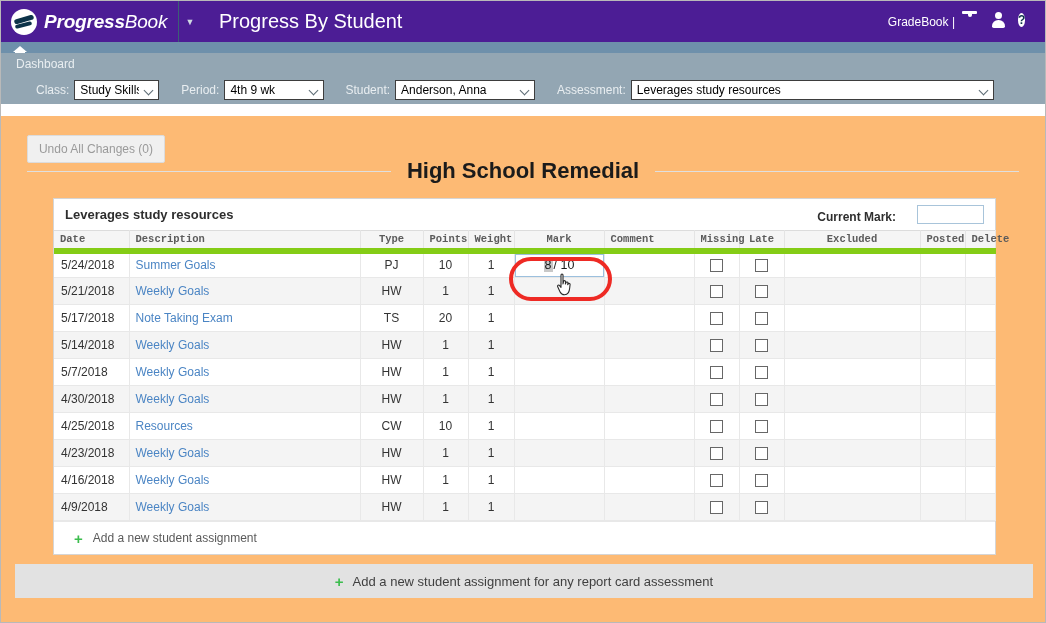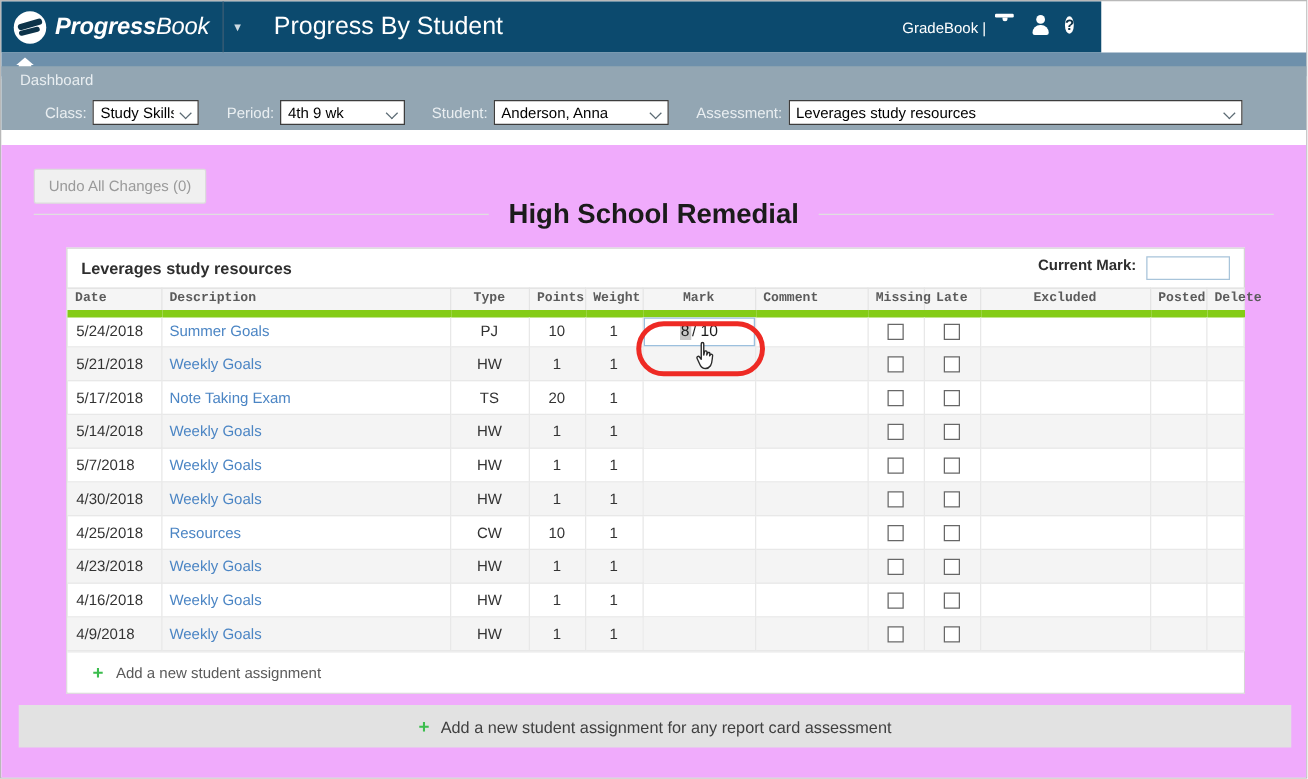--- a/index.html
+++ b/index.html
@@ -13,22 +13,22 @@
   #app {
     position: relative;
     width: 1046px; height: 623px;
     background: #ffffff;
     border: 1px solid #b9b9b9;
     overflow: hidden;
   }
 
   
   .topbar {
-    position: absolute; left: 0; top: 0; width: 880px; height: 41px;
-    background: #0c4a6e;
+    position: absolute; left: 0; top: 0; width: 1046px; height: 41px;
+    background: #4c1d95;
     display: flex; align-items: center;
   }
   .logo-wrap {
     display: flex; align-items: center; gap: 7px;
     padding-left: 10px; width: 178px; height: 41px;
     border-right: 1px solid #3c5e75;
   }
   .logo-mark {
     width: 26px; height: 26px; border-radius: 50%;
     background: #ffffff; position: relative; flex: none;
@@ -140,21 +140,21 @@
     transform: rotate(-45deg);
   }
   .sel-class { width: 85px; margin-right: 22px; }
   .sel-period { width: 100px; margin-right: 21px; }
   .sel-student { width: 140px; margin-right: 22px; justify-content: space-between; }
   .sel-assess { flex: 1; }
 
   
   .content {
     position: absolute; left: 0; top: 115px; width: 1044px; height: 507px;
-    background: #f0abfc; overflow: hidden;
+    background: #fdba74; overflow: hidden;
   }
   .undo-btn {
     position: absolute; left: 26px; top: 19px; width: 138px; height: 28px;
     background: #f0f0f0; border: 1px solid #dcdcdc; border-radius: 2px;
     color: #9a9a9a; font-size: 12px; display: flex;
     align-items: center; justify-content: center;
   }
   .title-row {
     position: absolute; left: 26px; top: 40px; width: 992px; height: 30px;
     display: flex; align-items: center;
@@ -171,21 +171,21 @@
     border: 1px solid #d5d5d5; background: #ffffff;
   }
   .card-head {
     height: 31px; display: flex; align-items: center;
     padding: 0 11px 0 11px;
   }
   .card-head .ctitle {
     font-size: 13px; font-weight: bold; color: #2e2e2e;
   }
   .card-head .cm-wrap {
-    margin-left: auto; display: flex; align-items: flex-start; gap: 8px;
+    margin-left: auto; display: flex; align-items: flex-end; gap: 21px;
   }
   .card-head .cm-label {
     font-size: 12px; font-weight: bold; color: #2e2e2e;
   }
   .cm-input {
     width: 67px; height: 19px; border: 1px solid #a8c4da; background: #fff;
   }
 
   
   table.grid {

